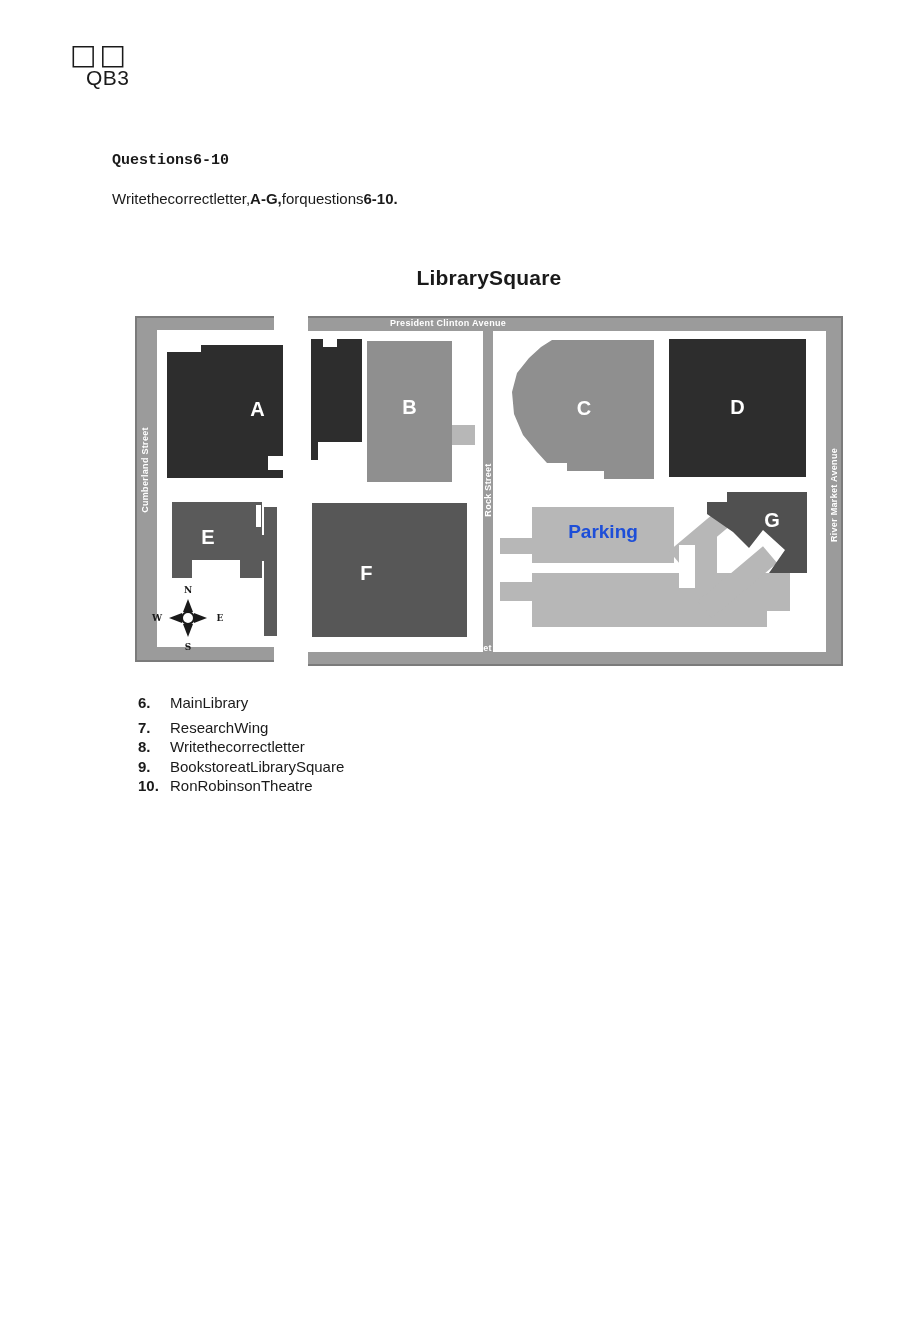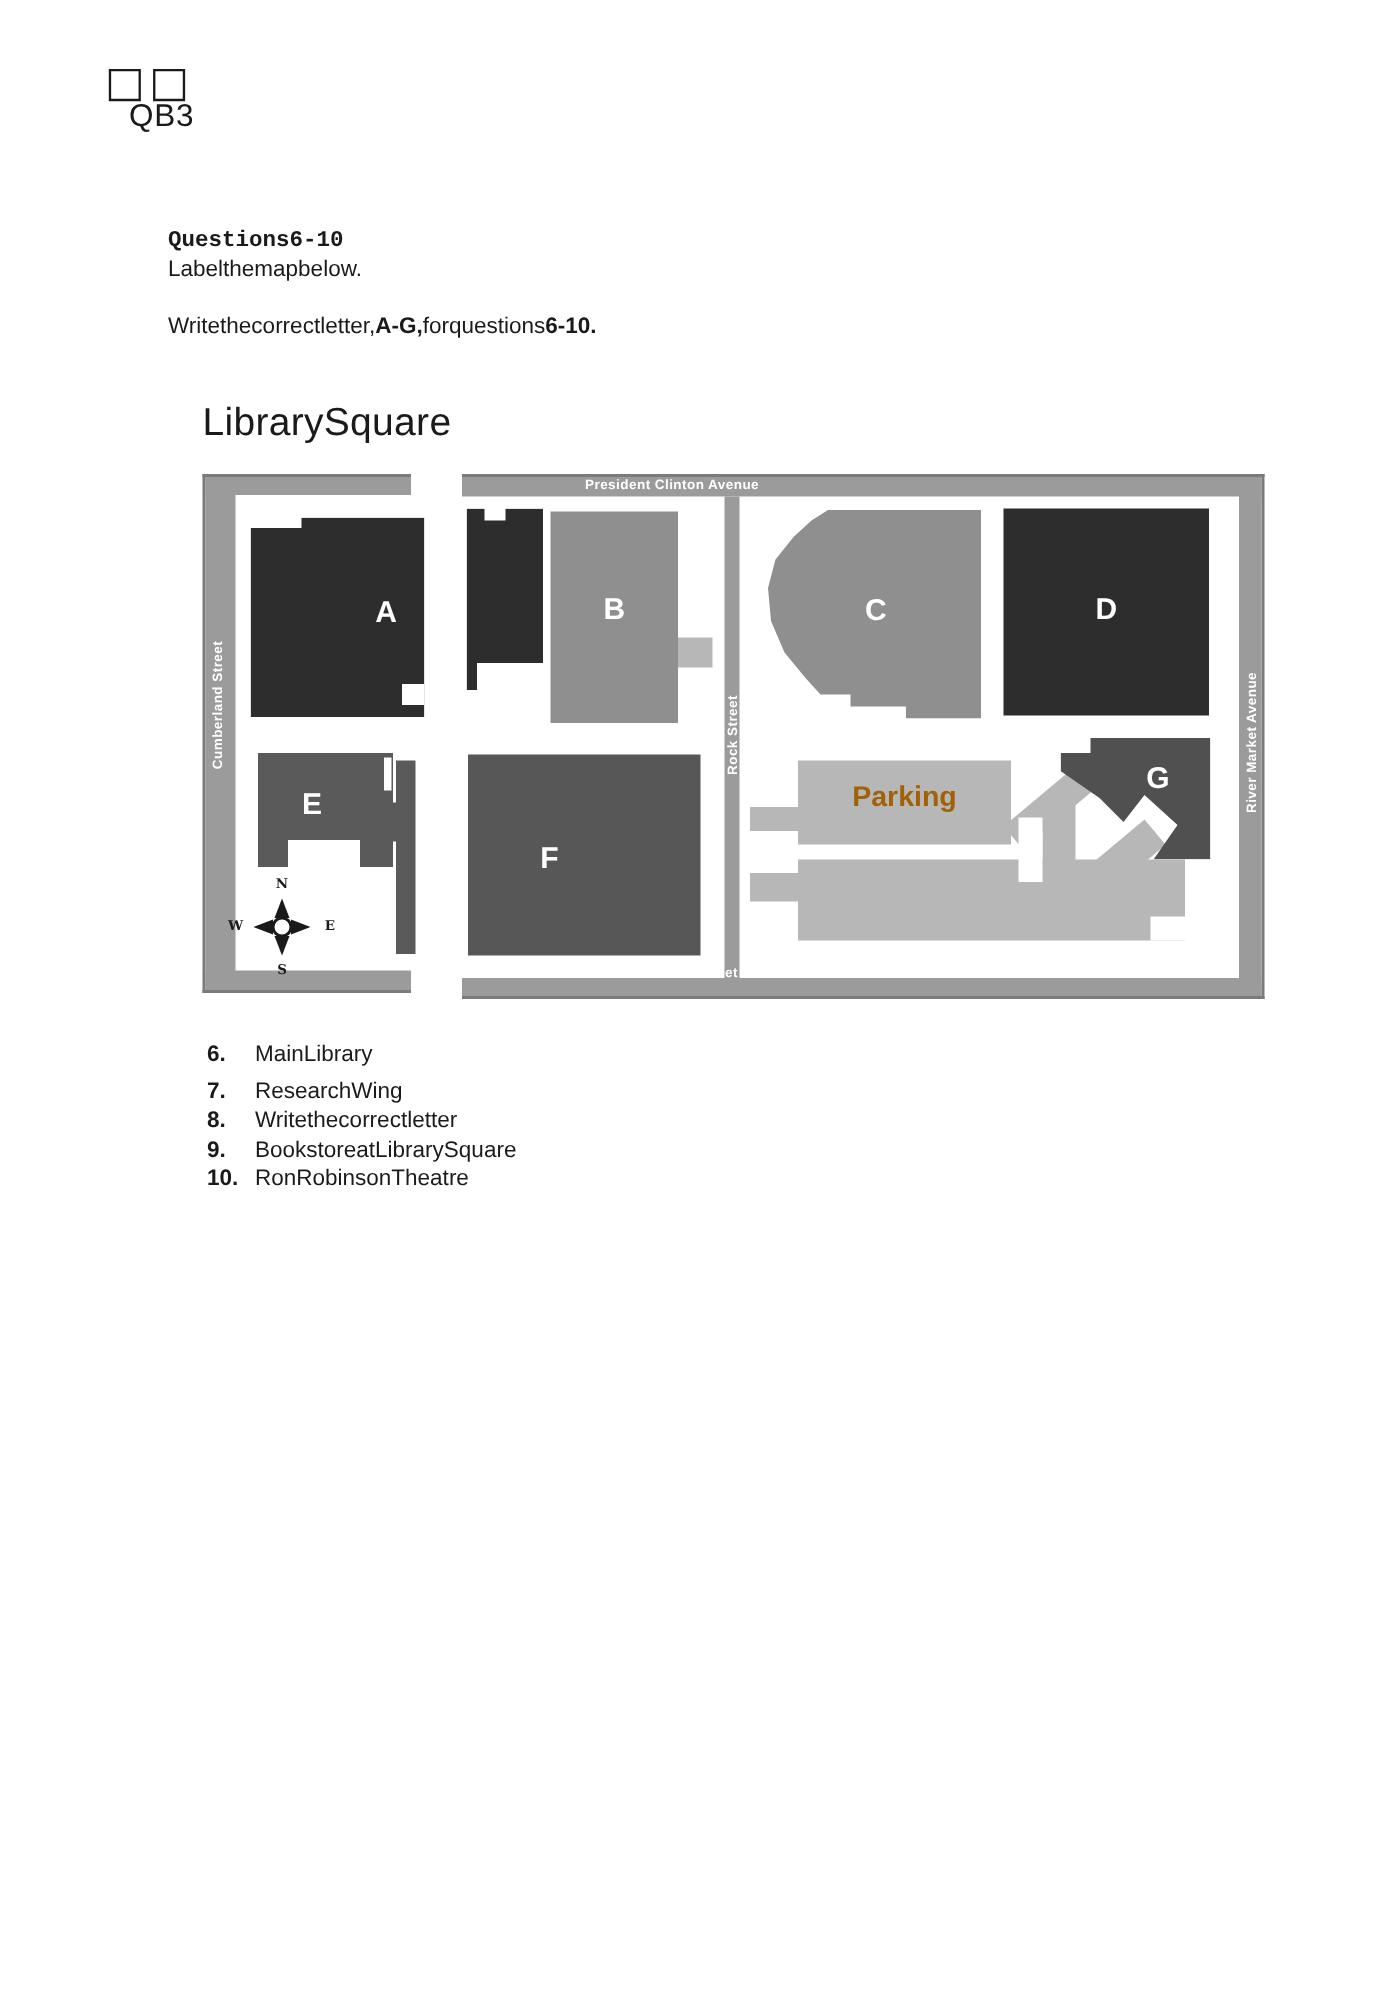--- a/index.html
+++ b/index.html
@@ -11,22 +11,22 @@
           font-size:28px; letter-spacing:3px; color:#1a1a1a; }
   .hdr-code { position:absolute; left:86px; top:66px; font-size:21px; letter-spacing:0.5px; }
 
   
   .instr { position:absolute; left:112px; top:151px; font-size:15px; line-height:19px; }
   .q-head { font-weight:bold;font-family:Liberation Mono, monospace; }
   .write-line { margin-top:19px; }
   .write-line b { font-weight:bold; }
 
   
-  .map-title { position:absolute; left:135px; top:266px; width:708px; 
-               font-size:26px; font-weight:normal; letter-spacing:0.2px; }
+  .map-title { position:absolute; left:135px; top:266px; width:708px; text-align:center;
+               font-size:21px; font-weight:bold; letter-spacing:0.2px; }
 
   
   .map { position:absolute; left:135px; top:313px; width:708px; height:353px; }
   .piece { position:absolute; background:#ffffff; }
   .piece-left  { left:0;   top:3px; width:139px; height:346px;
                  border-left:2px solid #7b7b7b; border-top:2px solid #7b7b7b; border-bottom:2px solid #7b7b7b; }
   .piece-right { left:173px; top:3px; width:535px; height:350px;
                  border-right:2px solid #7b7b7b; border-top:2px solid #7b7b7b; border-bottom:2px solid #7b7b7b; }
   .band { position:absolute; background:#9b9b9b; }
   .band-top-l    { left:0; top:0; width:100%; height:12px; }
@@ -45,21 +45,21 @@
 
   .bld { position:absolute; z-index:3; }
   .bld-label { position:absolute; color:#ffffff; font-weight:bold; font-size:20px;
                transform:translate(-50%,-50%); }
   .dark { background:#2d2d2d; }
   .mid  { background:#8f8f8f; }
   .med  { background:#5a5a5a; }
   .lite { background:#b7b7b7; }
   .notch { position:absolute; background:#ffffff; }
 
-  .parking-label { position:absolute; color:#a16207; font-weight:bold; font-size:19px;
+  .parking-label { position:absolute; color:#1d4ed8; font-weight:bold; font-size:19px;
                    transform:translate(-50%,-50%); white-space:nowrap; z-index:4; }
 
   
   .compass { position:absolute; left:33px; top:285px; width:40px; height:40px; z-index:3; }
   .c-arrow { position:absolute; width:0; height:0; }
   .c-up    { left:15px; top:1px;  border-left:5px solid transparent; border-right:5px solid transparent; border-bottom:13px solid #1a1a1a; }
   .c-down  { left:15px; bottom:1px; border-left:5px solid transparent; border-right:5px solid transparent; border-top:13px solid #1a1a1a; }
   .c-left  { left:1px; top:15px; border-top:5px solid transparent; border-bottom:5px solid transparent; border-right:13px solid #1a1a1a; }
   .c-right { right:1px; top:15px; border-top:5px solid transparent; border-bottom:5px solid transparent; border-left:13px solid #1a1a1a; }
   .c-circle { position:absolute; left:13px; top:13px; width:14px; height:14px; background:#ffffff;
@@ -78,21 +78,20 @@
 </head>
 <body>
 
 <div class="page">
 
   <div class="tofu">□□</div>
   <div class="hdr-code">QB3</div>
 
   <div class="instr">
     <div class="q-head">Questions6-10</div>
-    <div>Labelthemapbelow.</div>
     <p class="write-line"><span>Writethecorrectletter,</span><b>A-G,</b><span>forquestions</span><b>6-10.</b></p>
   </div>
 
   <div class="map-title">LibrarySquare</div>
 
   <div class="map">
 
     <div class="piece piece-left">
       <div class="band band-top-l"></div>
       <div class="band band-left-l"></div>

